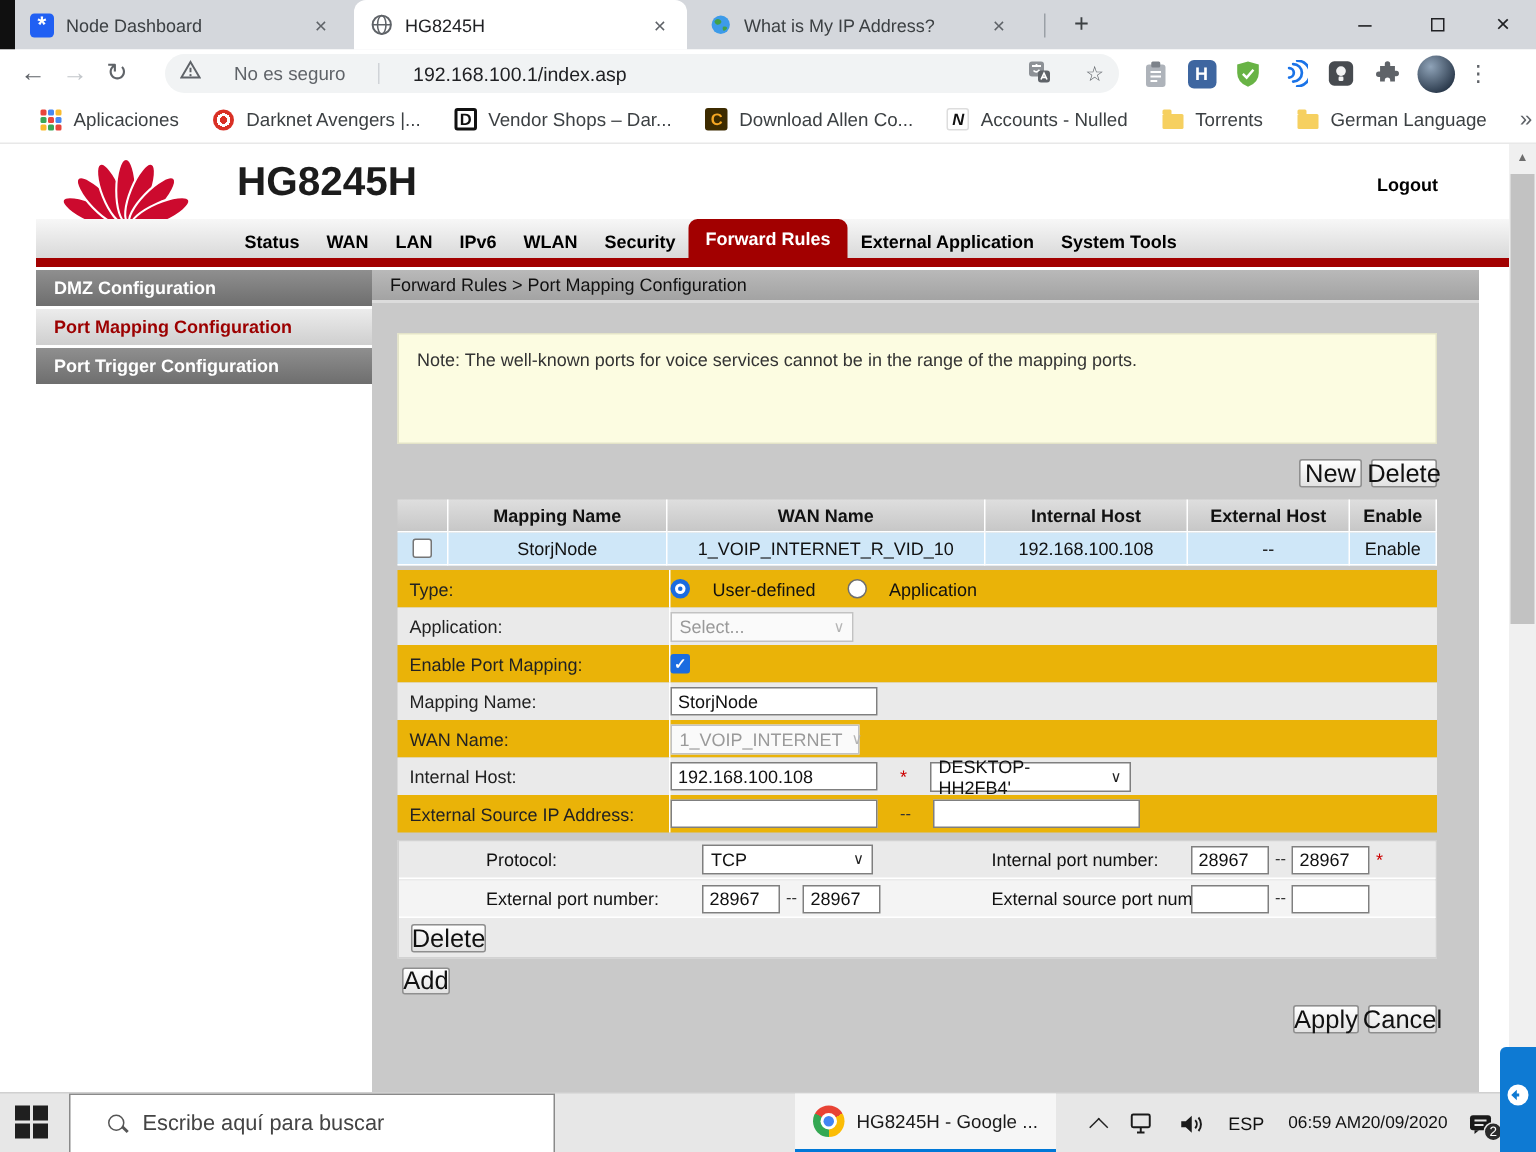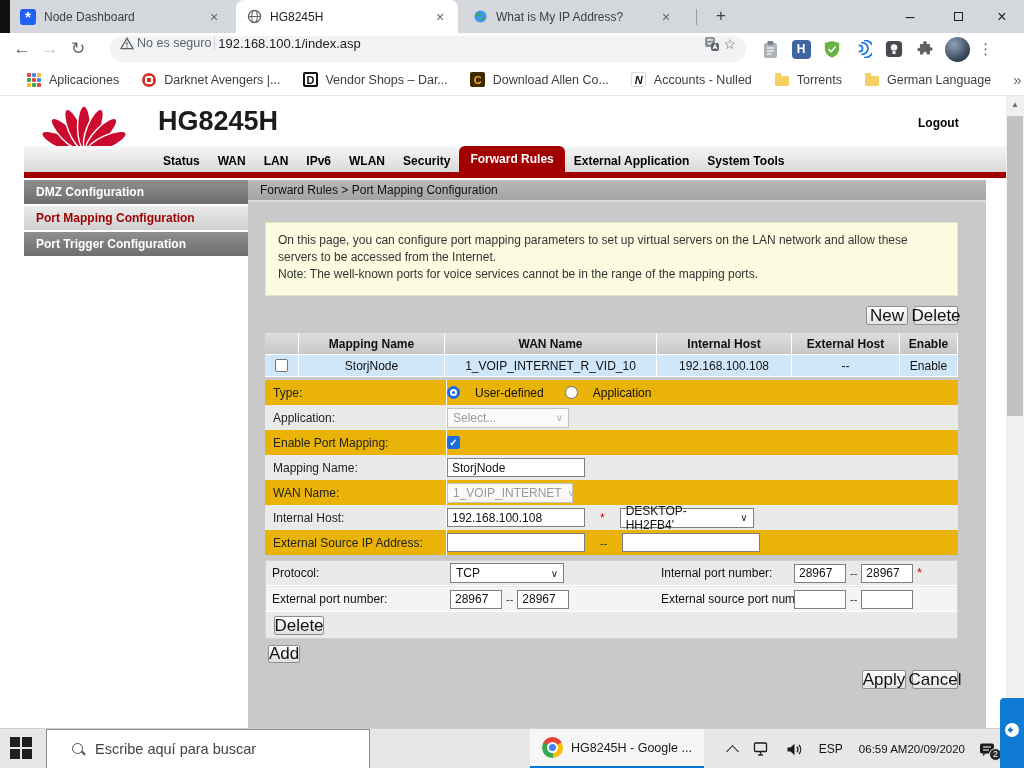--- a/index.html
+++ b/index.html
@@ -17,21 +17,21 @@
   .fav-storj { background:#2160f3; border-radius:3px; color:#fff; font-weight:bold; font-size:15px; line-height:10px; }
   .tab-div { position:absolute; left:696px; top:9px; width:1px; height:16px; background:#9aa0a6; }
   .newtab-btn { position:absolute; left:708px; top:4px; width:26px; height:26px; text-align:center; line-height:24px; font-size:17px; color:#3c4043; }
   .winctl { position:absolute; top:0; height:33px; width:44px; display:flex; align-items:center; justify-content:center; color:#202124; }
   .restore-box { width:9px; height:9px; border:1px solid #202124; }
 
   
   .toolbar { position:absolute; left:0; top:33px; width:1024px; height:31px; background:#fff; display:flex; align-items:center; }
   .nav-ic { width:28px; text-align:center; font-size:17px; color:#5f6368; flex:none; }
   .nav-ic.disabled { color:#c3c7cb; }
-  .omnibox { position:absolute; left:110px; top:3px; width:636px; height:26px; background:#f1f3f4; border-radius:13px; display:flex; padding:0 10px; gap:3px; }
+  .omnibox { position:absolute; left:110px; top:3px; width:636px; height:26px; background:#f1f3f4; border-radius:13px; display:flex; align-items:center; padding:0 10px; gap:22px; }
   .sec-label { color:#5f6368; font-size:12.5px; }
   .url-div { width:1px; height:14px; background:#d0d3d7; }
   .url-text { color:#202124; font-size:13px; flex:1; }
   .pill-ic { color:#5f6368; font-size:14px; flex:none; }
   .ext-row { position:absolute; top:5px; height:22px; display:flex; align-items:center; }
   .ext { width:22px; height:22px; margin-left:9px; display:flex; align-items:center; justify-content:center; }
   .ext-h { background:#3e66a0; border-radius:4px; color:#fff; font-weight:bold; font-size:12px; width:19px; height:19px; }
   .avatar { width:25px; height:25px; border-radius:50%; background:radial-gradient(circle at 35% 30%, #8fa3b8, #2c3b4d 75%); margin-left:9px; }
   .kebab { color:#5f6368; font-size:15px; margin-left:8px; width:14px; text-align:center; }
 
@@ -91,21 +91,21 @@
   .sel.disabled .arr { color:#b5b5b5; }
   .radio { width:13px; height:13px; border-radius:50%; background:#fff; border:1px solid #6f6f6f; position:relative; flex:none; }
   .radio.on { border-color:#1b6ce0; background:#1b6ce0; }
   .radio.on::before { content:""; position:absolute; left:2px; top:2px; width:7px; height:7px; border-radius:50%; background:#fff; }
   .radio.on::after { content:""; position:absolute; left:4px; top:4px; width:3px; height:3px; border-radius:50%; background:#1b6ce0; }
   .req { color:#c00; font-size:12px; }
   .dash { color:#333; font-size:11px; }
 
   .protobox { position:absolute; left:265px; top:464px; width:693px; height:79px; background:#eaeaea; border:1px solid #d2d2d2; }
   .prow { position:absolute; left:0; width:691px; height:25px; display:flex; align-items:center; border-bottom:1px solid #fff; }
-  .prow .plabel1 { width:184px; padding-left:6px; }
+  .prow .plabel1 { width:162px; padding-left:18px;margin-left:40px; }
   .prow .plabel2 { position:absolute; left:395px; }
   .pctl2 { position:absolute; left:528px; display:flex; align-items:center; gap:4px; }
 
   
   .scrollbar { position:absolute; left:1006px; top:96px; width:18px; height:632px; background:#f0f0f0; }
   .sb-btn { position:absolute; left:0; width:18px; height:17px; background:#f0f0f0; color:#6d6d6d; font-size:8px; display:flex; align-items:center; justify-content:center; }
   .sb-thumb { position:absolute; left:1px; top:20px; width:16px; height:300px; background:#c2c2c2; }
 
   
   .taskbar { position:absolute; left:0; top:728px; width:1024px; height:40px; background:#e7e7e7; border-top:1px solid #d0d0d0; }
@@ -346,21 +346,20 @@
     <div class="redstrip"></div>
 
     <div class="sb-item" style="top:84px">DMZ Configuration</div>
     <div class="sb-item selected" style="top:110px">Port Mapping Configuration</div>
     <div class="sb-item" style="top:136px">Port Trigger Configuration</div>
 
     <div class="pane"></div>
     <div class="breadcrumb">Forward Rules &gt; Port Mapping Configuration</div>
 
     <div class="infobox">
-      <div>On this page, you can configure port mapping parameters to set up virtual servers on the LAN network and allow these servers to be accessed from the Internet.</div>
       <div>Note: The well-known ports for voice services cannot be in the range of the mapping ports.</div>
     </div>
 
     <div class="rbtn" style="left:866px;top:210px;width:42px">New</div>
     <div class="rbtn" style="left:914px;top:210px;width:44px">Delete</div>
 
     <div class="tbl">
       <div class="tbl-row tbl-head">
         <div class="cell"></div>
         <div class="cell">Mapping Name</div>

